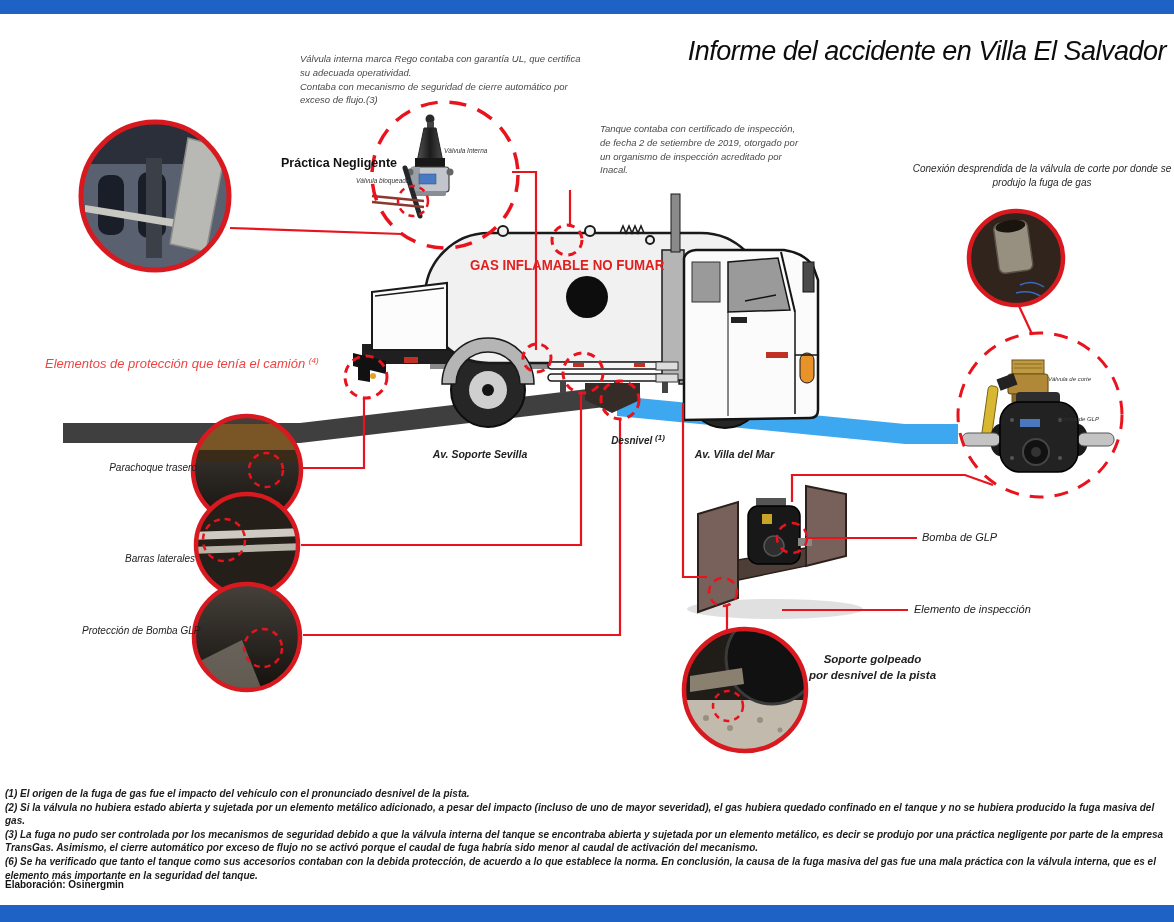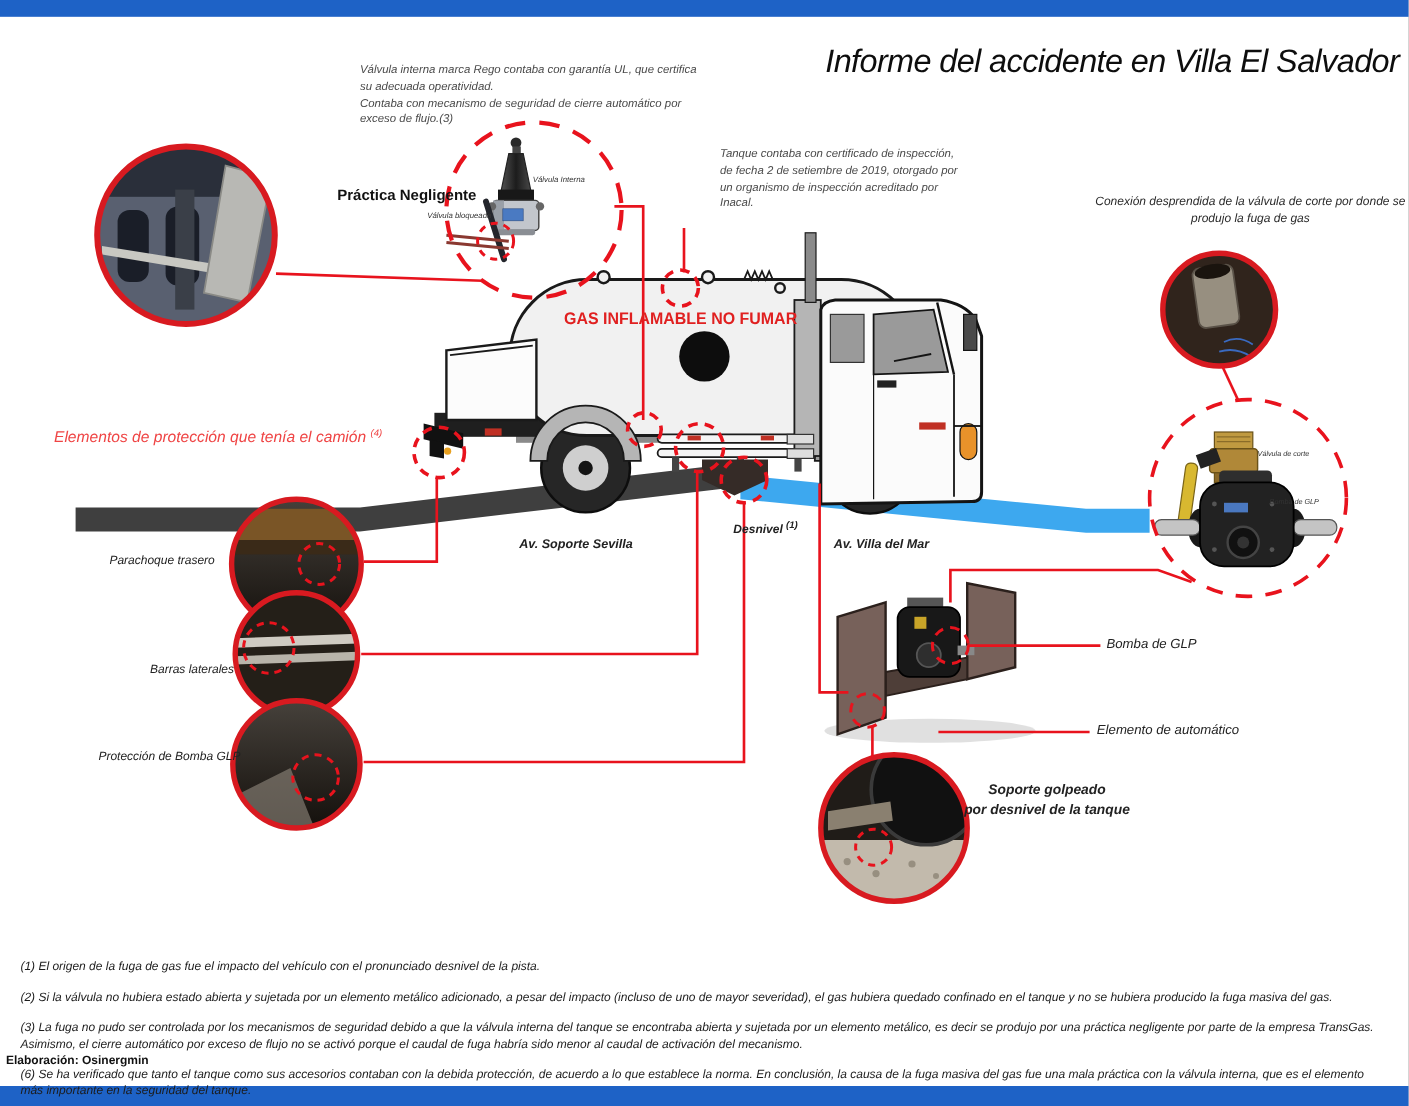--- a/index.html
+++ b/index.html
@@ -21,21 +21,21 @@
   #practica .bd{font-size:10px;font-style:italic;line-height:1.38;color:#333;}
   #elementos{left:45px;top:356px;width:340px;font-size:13px;font-style:italic;color:#ef4444;z-index:3;}
   #elementos sup, #desnivel sup{font-size:8px;}
   #tank-warning{left:470px;top:257px;font-size:14px;font-weight:bold;color:#e02020;white-space:nowrap;transform:scaleX(0.95);transform-origin:left;z-index:3;}
   .tiny-label{font-size:6.5px;font-style:italic;color:#333;z-index:3;white-space:nowrap;}
   .photo-label{font-size:10px;font-style:italic;color:#222;text-align:right;white-space:nowrap;z-index:3;}
   .road-label{font-size:10.5px;font-style:italic;font-weight:600;color:#222;text-align:center;z-index:3;}
   .side-label{font-size:11px;font-style:italic;color:#222;white-space:nowrap;z-index:3;}
   #soporte-label{left:795px;top:652px;width:155px;text-align:center;font-size:11.5px;font-style:italic;font-weight:600;color:#222;line-height:1.35;z-index:3;}
   #footnotes{left:5px;top:787px;width:1164px;font-size:10px;font-style:italic;color:#1c1c1c;line-height:1.36;z-index:3;}
-  #footnotes p{margin:12px;}
+  #footnotes p{margin:0;font-weight:bold;}
   #credit{left:5px;top:879px;font-size:10px;font-weight:700;color:#111;z-index:3;}
   svg#art{position:absolute;left:0;top:0;z-index:1;}
 </style>
 </head>
 <body>
 
 <div id="stage">
 
   <div class="abs bar" style="top:0;height:14px;"></div>
   <div class="abs bar" style="top:905px;height:17px;"></div>
@@ -307,33 +307,33 @@
 
   <div id="elementos" class="abs"><span>Elementos de protección que tenía el camión</span> <sup>(4)</sup></div>
 
   <div id="tank-warning" class="abs">GAS INFLAMABLE NO FUMAR</div>
 
   <div class="abs tiny-label" style="left:444px;top:147px;">Válvula Interna</div>
   <div class="abs tiny-label" style="left:356px;top:177px;">Válvula bloqueada</div>
   <div class="abs tiny-label" style="left:1048px;top:376px;font-size:6px;">Válvula de corte</div>
   <div class="abs tiny-label" style="left:1058px;top:416px;font-size:6px;">Bomba de GLP</div>
 
-  <div class="abs photo-label" style="left:79px;top:462px;width:100px;font-style:italic;">Parachoque trasero</div>
+  <div class="abs photo-label" style="left:97px;top:462px;width:100px;font-style:italic;">Parachoque trasero</div>
   <div class="abs photo-label" style="left:100px;top:553px;width:95px;">Barras laterales</div>
   <div class="abs photo-label" style="left:82px;top:625px;width:118px;">Protección de Bomba GLP</div>
 
   <div class="abs road-label" style="left:415px;top:448px;width:130px;">Av. Soporte Sevilla</div>
   <div id="desnivel" class="abs road-label" style="left:598px;top:433px;width:80px;font-size:10px;"><span>Desnivel</span> <sup>(1)</sup></div>
   <div class="abs road-label" style="left:672px;top:448px;width:125px;">Av. Villa del Mar</div>
 
   <div class="abs side-label" style="left:922px;top:531px;">Bomba de GLP</div>
-  <div class="abs side-label" style="left:914px;top:603px;">Elemento de automático</div>
+  <div class="abs side-label" style="left:914px;top:603px;">Elemento de inspección</div>
 
   <div id="soporte-label" class="abs pre">Soporte golpeado
-por desnivel de la tanque</div>
+por desnivel de la pista</div>
 
   <div id="footnotes" class="abs">
     <p>(1) El origen de la fuga de gas fue el impacto del vehículo con el pronunciado desnivel de la pista.</p>
     <p>(2) Si la válvula no hubiera estado abierta y sujetada por un elemento metálico adicionado, a pesar del impacto (incluso de uno de mayor severidad), el gas hubiera quedado confinado en el tanque y no se hubiera producido la fuga masiva del gas.</p>
     <p>(3) La fuga no pudo ser controlada por los mecanismos de seguridad debido a que la válvula interna del tanque se encontraba abierta y sujetada por un elemento metálico, es decir se produjo por una práctica negligente por parte de la empresa TransGas. Asimismo, el cierre automático por exceso de flujo no se activó porque el caudal de fuga habría sido menor al caudal de activación del mecanismo.</p>
     <p>(6) Se ha verificado que tanto el tanque como sus accesorios contaban con la debida protección, de acuerdo a lo que establece la norma. En conclusión, la causa de la fuga masiva del gas fue una mala práctica con la válvula interna, que es el elemento más importante en la seguridad del tanque.</p>
   </div>
 
   <div id="credit" class="abs">Elaboración: Osinergmin</div>
 

